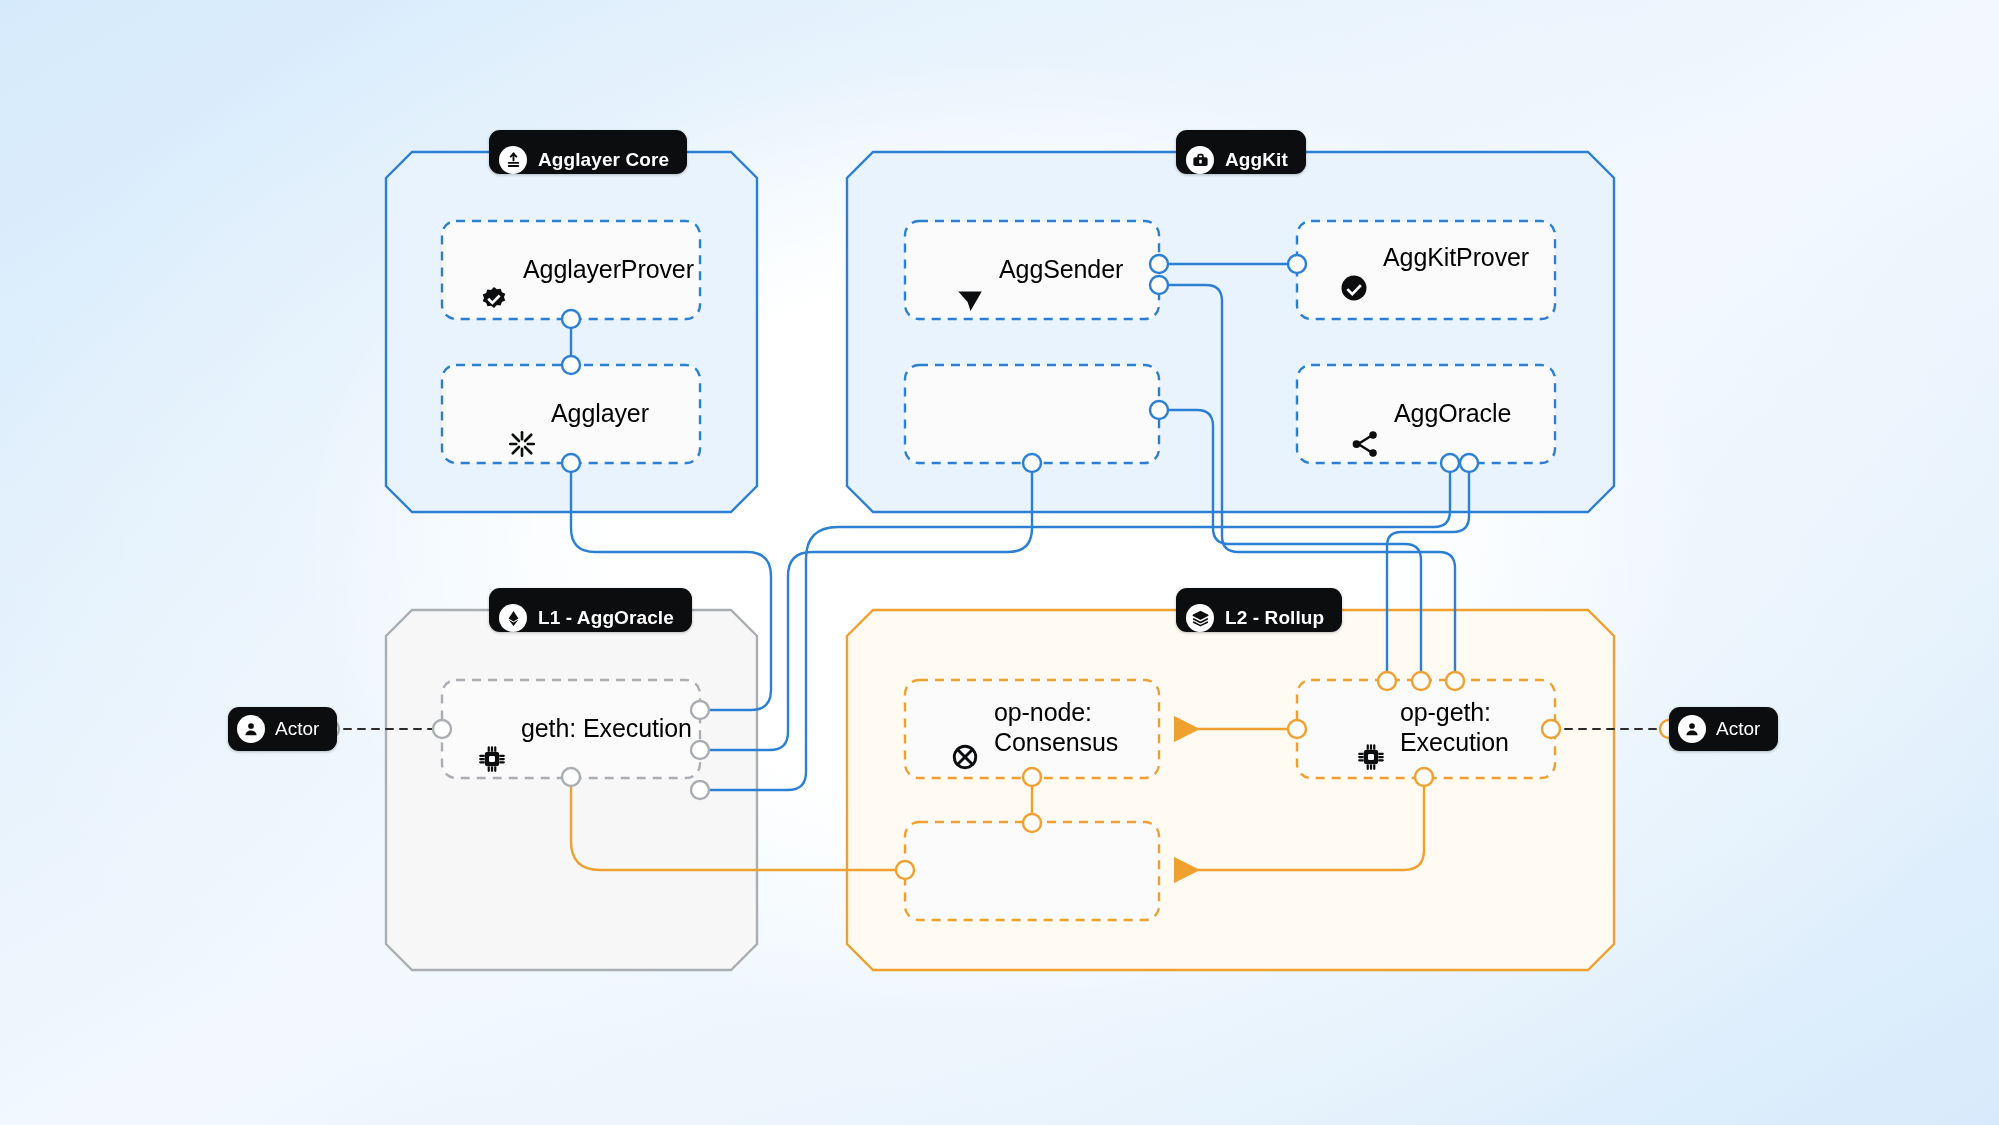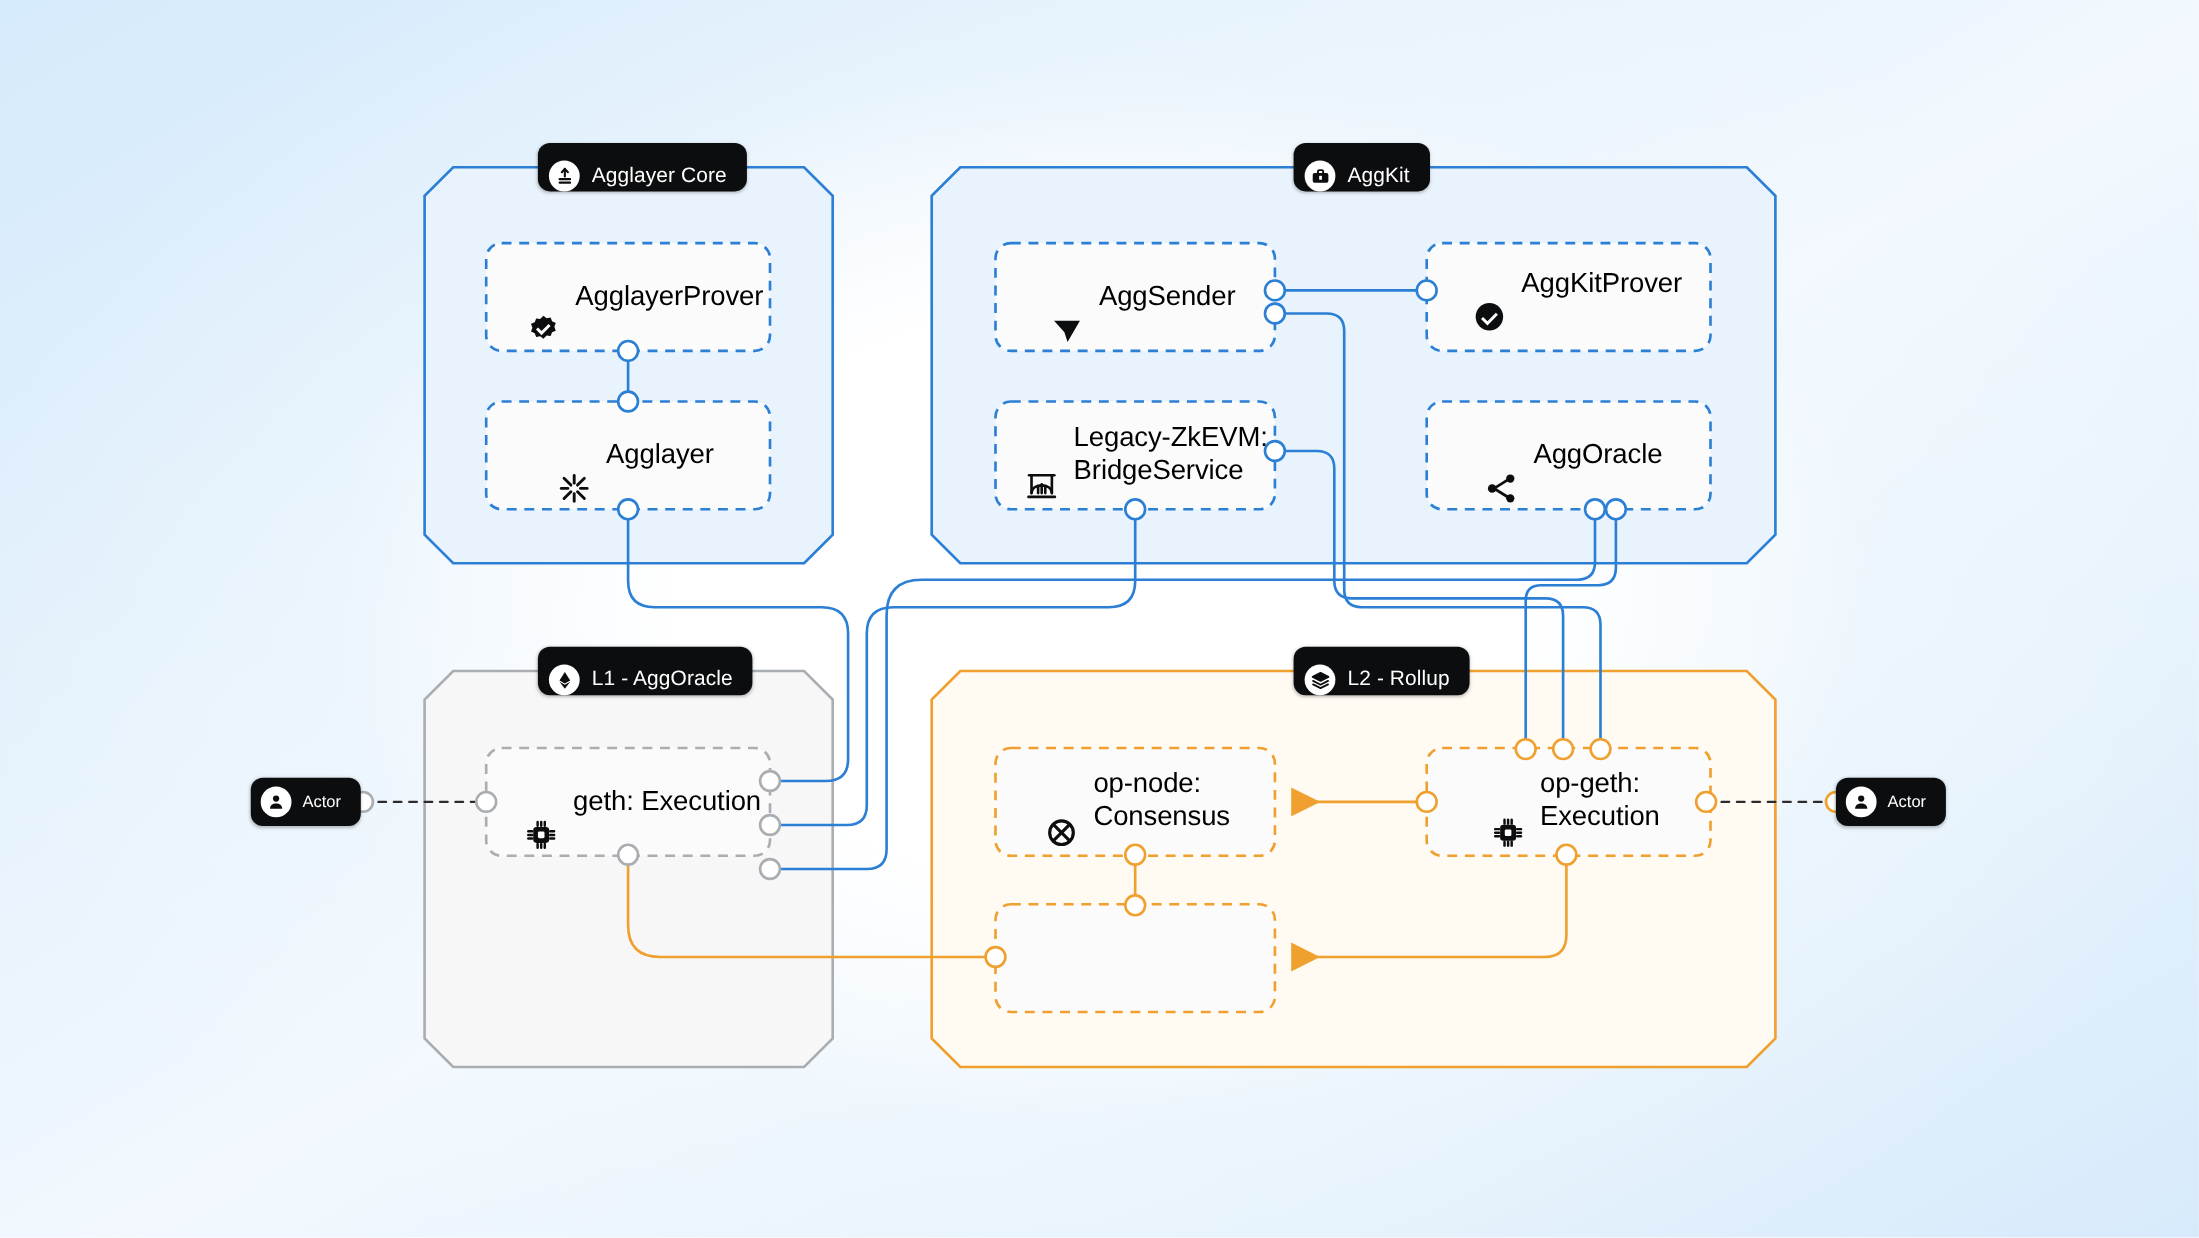--- a/index.html
+++ b/index.html
@@ -32,41 +32,41 @@
   .node-label .txt { font-weight: 400; letter-spacing: -0.1px; }
 
   .group-chip {
     position: absolute;
     display: flex; align-items: center; gap: 11px;
     background: #0c0d0f;
     color: #ffffff;
     border-radius: 11px;
     padding: 25px 18px 9px 10px;
     font-size: 19px;
-    font-weight: 400;
+    font-weight: 700;
     letter-spacing: 0.1px;
     height: 44px;
     box-shadow: 0 1px 3px rgba(0,0,0,0.25);
   }
   .group-chip .chip-ico {
     flex: 0 0 auto;
     width: 28px; height: 28px;
     border-radius: 50%;
     background: #ffffff;
     display: flex; align-items: center; justify-content: center;
   }
   .group-chip .chip-ico svg { width: 19px; height: 19px; display: block; }
 
   .actor-chip {
     position: absolute;
     display: flex; align-items: center; gap: 10px;
     background: #0c0d0f; color: #fff;
     border-radius: 11px;
     padding: 9px 18px 9px 9px;
-    font-size: 15px; height: 44px;
+    font-size: 19px; height: 44px;
     box-shadow: 0 1px 3px rgba(0,0,0,0.25);
   }
   .actor-chip .chip-ico {
     width: 28px; height: 28px; border-radius: 50%;
     background: #fff; display:flex; align-items:center; justify-content:center;
   }
   .actor-chip .chip-ico svg { width: 18px; height: 18px; display:block; }
 </style>
 </head>
 <body>
@@ -288,36 +288,20 @@
   <div class="node-label" style="left:1339px; top:243px;">
     <span class="ico">
       <svg viewBox="0 0 24 24" fill="#0c0d0f" stroke="none">
         <circle cx="12" cy="12" r="10"></circle>
         <path d="M7.4 12.1 l3.2 3.2 6.1-6.3 1.5 1.5 -7.6 7.8 -4.7-4.7z" fill="#ffffff"></path>
       </svg>
     </span>
     <span class="txt">AggKitProver</span>
   </div>
 
-  <div class="node-label" style="left:932px; top:383px;">
-    <span class="ico">
-      <svg viewBox="0 0 24 24" fill="none" stroke="#0c0d0f" stroke-width="1.9" stroke-linecap="round">
-        <path d="M2.8 4 H21.2"></path>
-        <path d="M4.6 4 V17"></path>
-          <path d="M19.4 4 V17"></path>
-        <path d="M4.6 17 C 4.6 9.5 19.4 9.5 19.4 17"></path>
-        <path d="M9.4 12 V17"></path>
-          <path d="M14.6 12 V17"></path>
-          <path d="M12 10.6 V17"></path>
-        <path d="M2.4 19.8 H21.6"></path>
-      </svg>
-    </span>
-    <span class="txt">Legacy-ZkEVM:
-BridgeService</span>
-  </div>
 
   <div class="node-label" style="left:1350px; top:399px;">
     <span class="ico">
       <svg viewBox="0 0 24 24" fill="#0c0d0f" stroke="#0c0d0f" stroke-width="2" stroke-linecap="round">
         <path d="M17.4 5.2 L6.6 12 L17.4 18.8" fill="none"></path>
         <circle cx="18.4" cy="4.8" r="3" stroke="none"></circle>
         <circle cx="18.4" cy="19.2" r="3" stroke="none"></circle>
         <circle cx="5.2" cy="12" r="3.1" stroke="none"></circle>
       </svg>
     </span>

